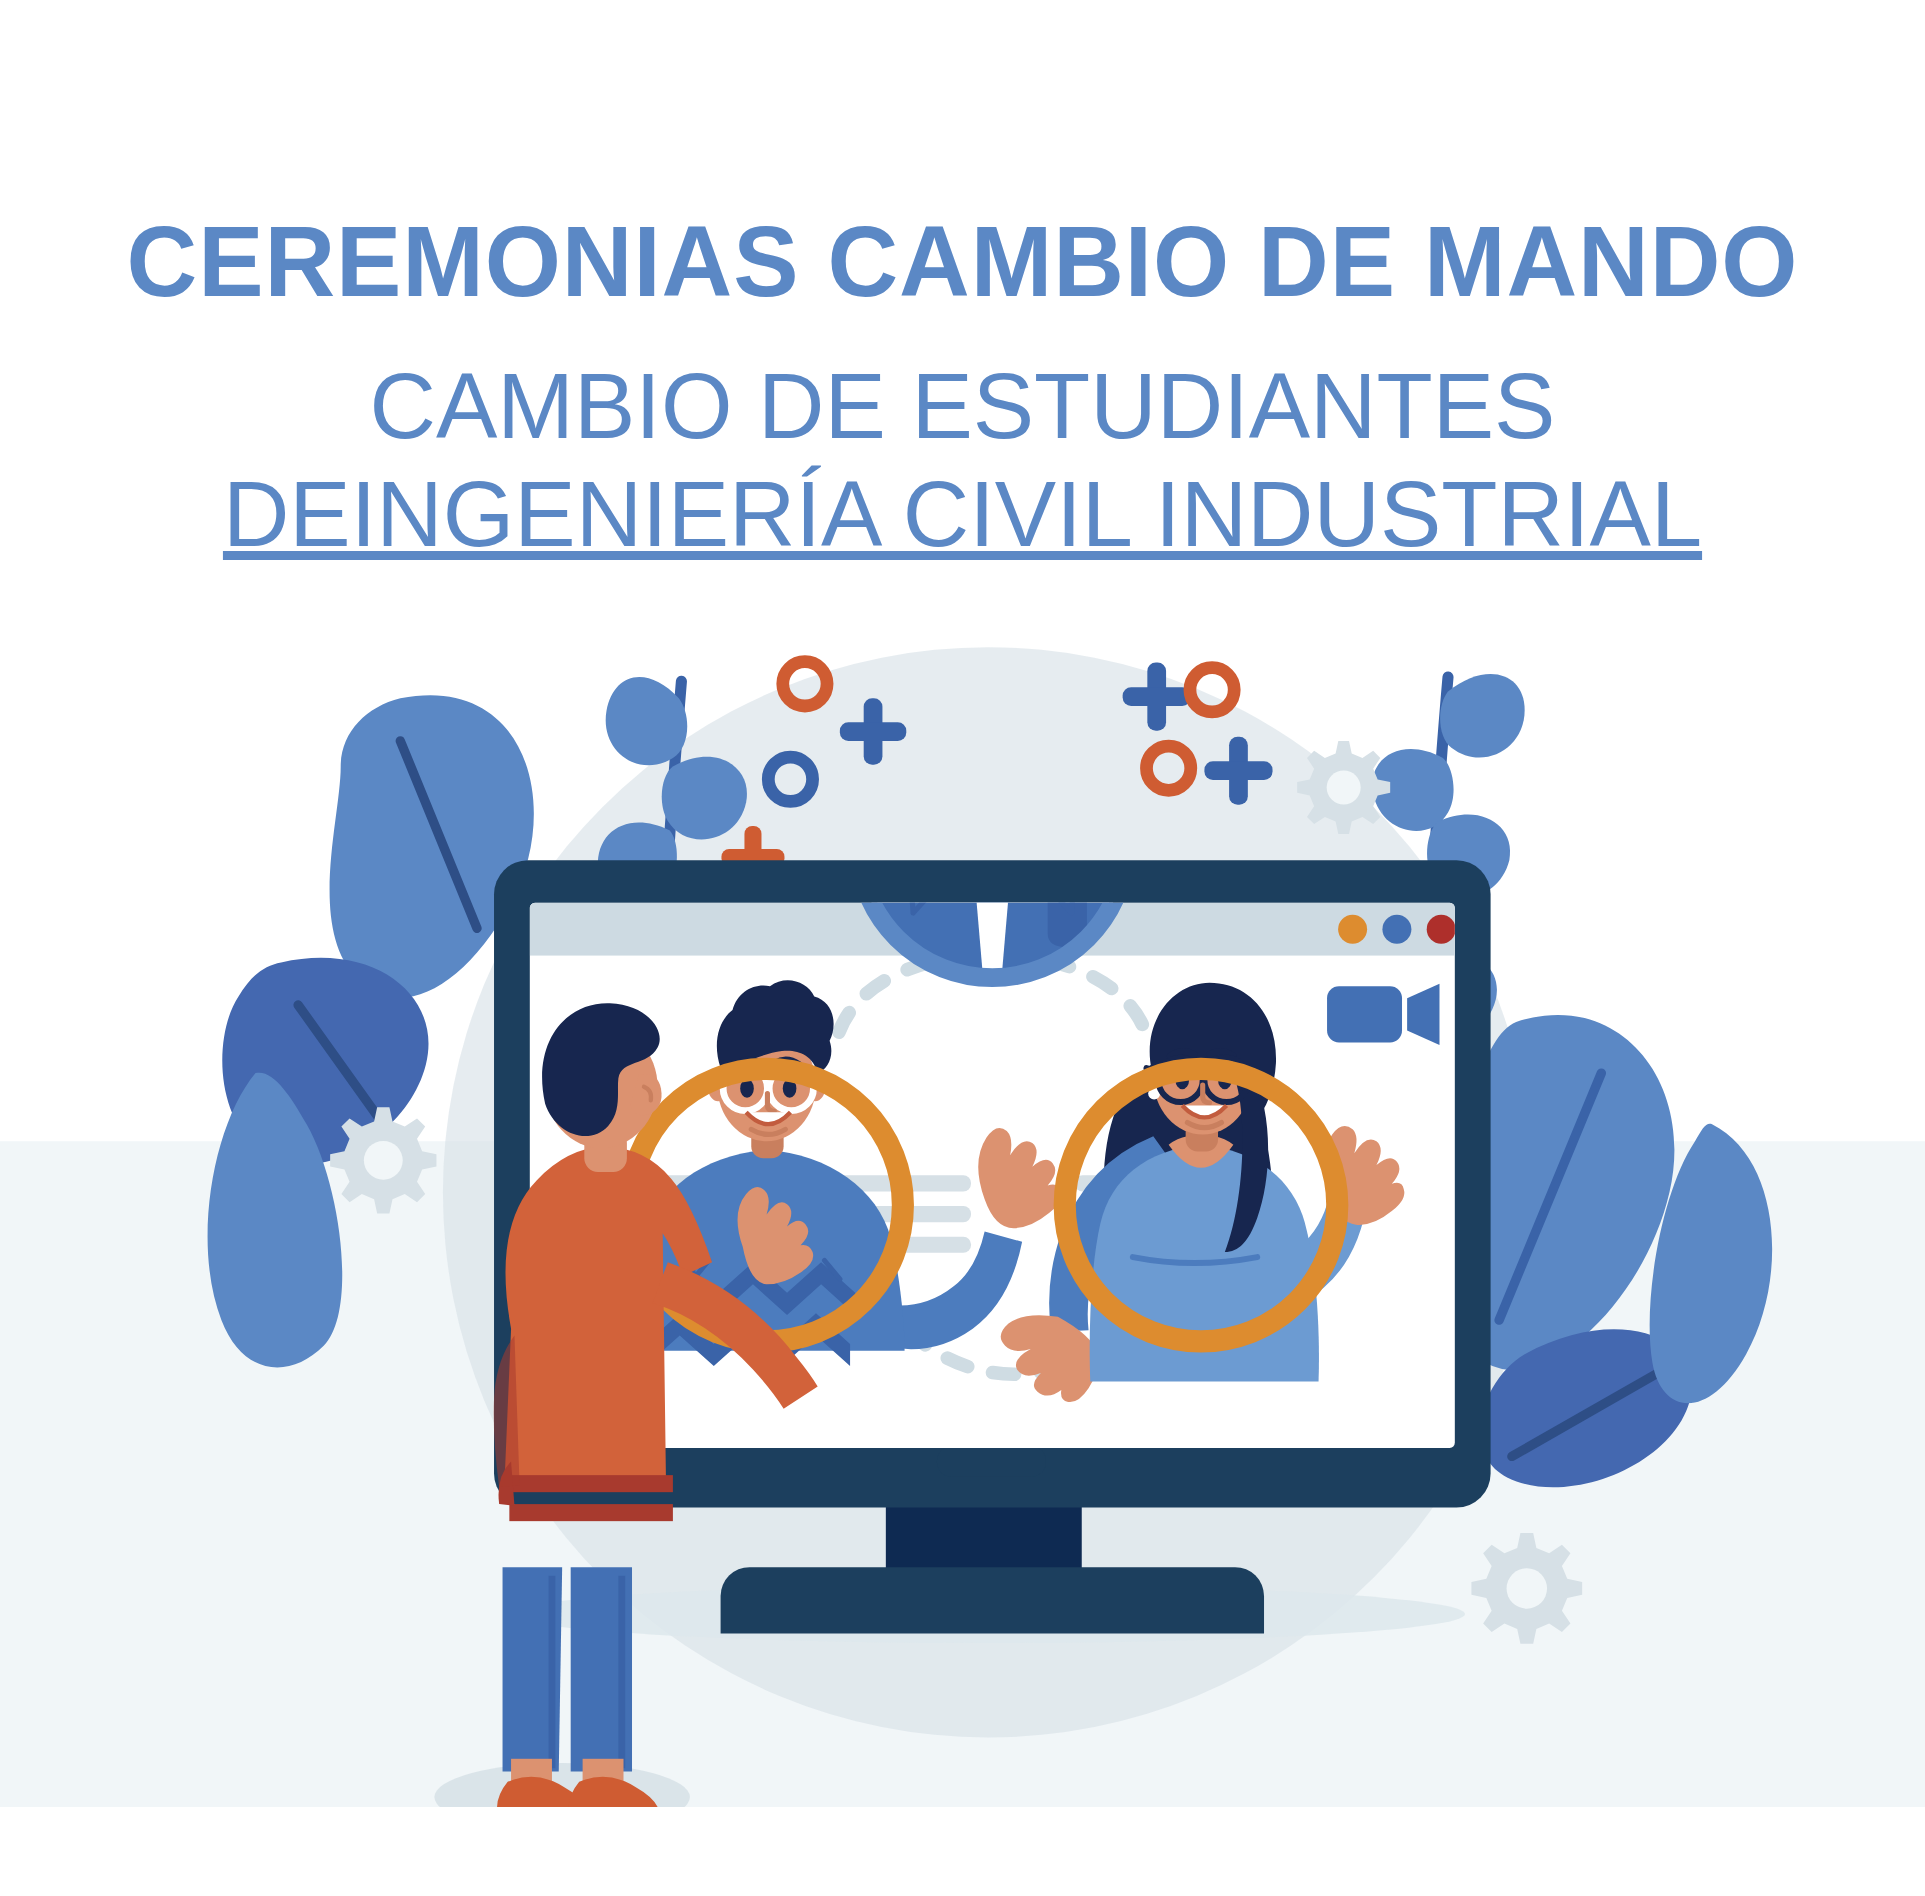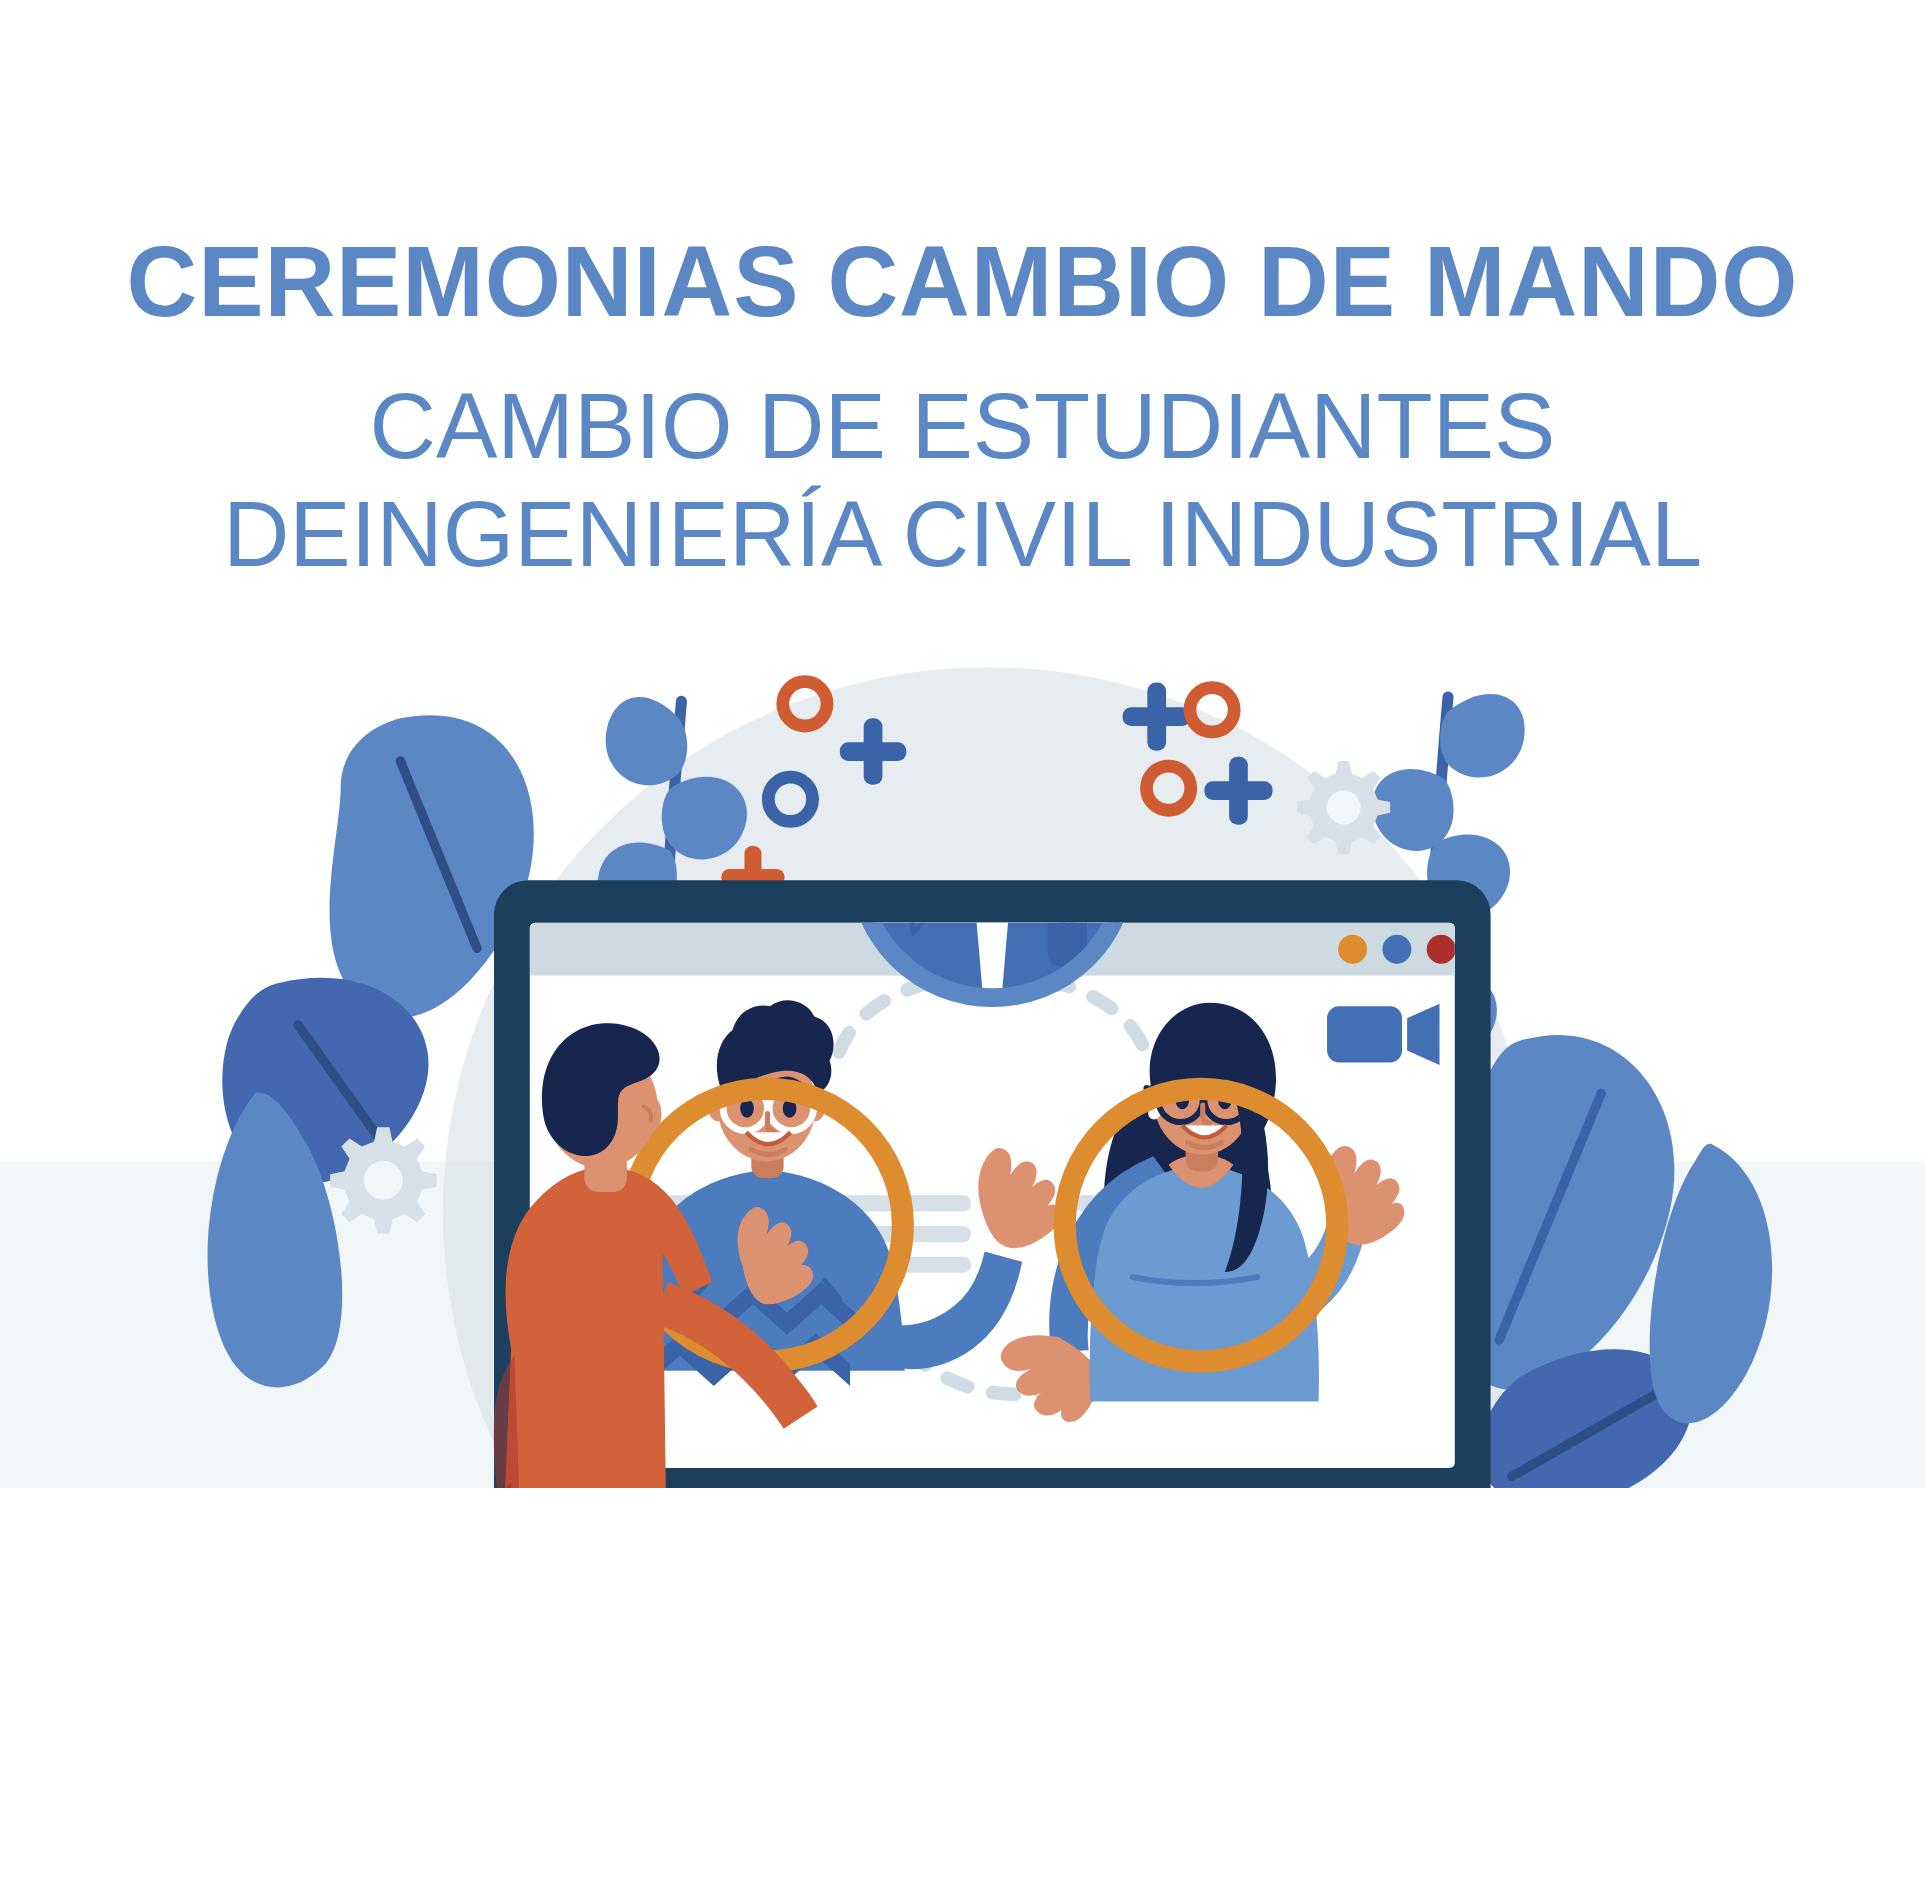--- a/index.html
+++ b/index.html
@@ -10,24 +10,23 @@
   body {
     width: 1925px;
     height: 1897px;
     font-family: "Liberation Sans", sans-serif;
     overflow: hidden;
     position: relative;
   }
   .poster {
     position: relative;
     width: 1925px;
-    height: 1468px;
+    height: 1807px;
     background: #ffffff;
     overflow: hidden;
-    margin-top: 20px;
   }
 
   
   .header {
     position: absolute;
     left: 0;
     top: 0;
     width: 1925px;
     text-align: center;
     z-index: 40;
@@ -48,21 +47,21 @@
     margin: 0;
     padding-top: 41px;
     font-family: "Liberation Sans", sans-serif;
     font-weight: 400;
     font-size: 92px;
     line-height: 1.17;
     letter-spacing: 0px;
     color: #5B88C5;
     white-space: nowrap;
   }
-  .title-sub .line2 { display: block; }
+  .title-sub .line2 { display: block; text-decoration: underline; }
 
   
   .scene {
     position: absolute;
     left: 0;
     top: 647px;
     width: 1925px;
     height: 1250px;
   }
   .scene svg { display: block; width: 1925px; height: 1250px; }

